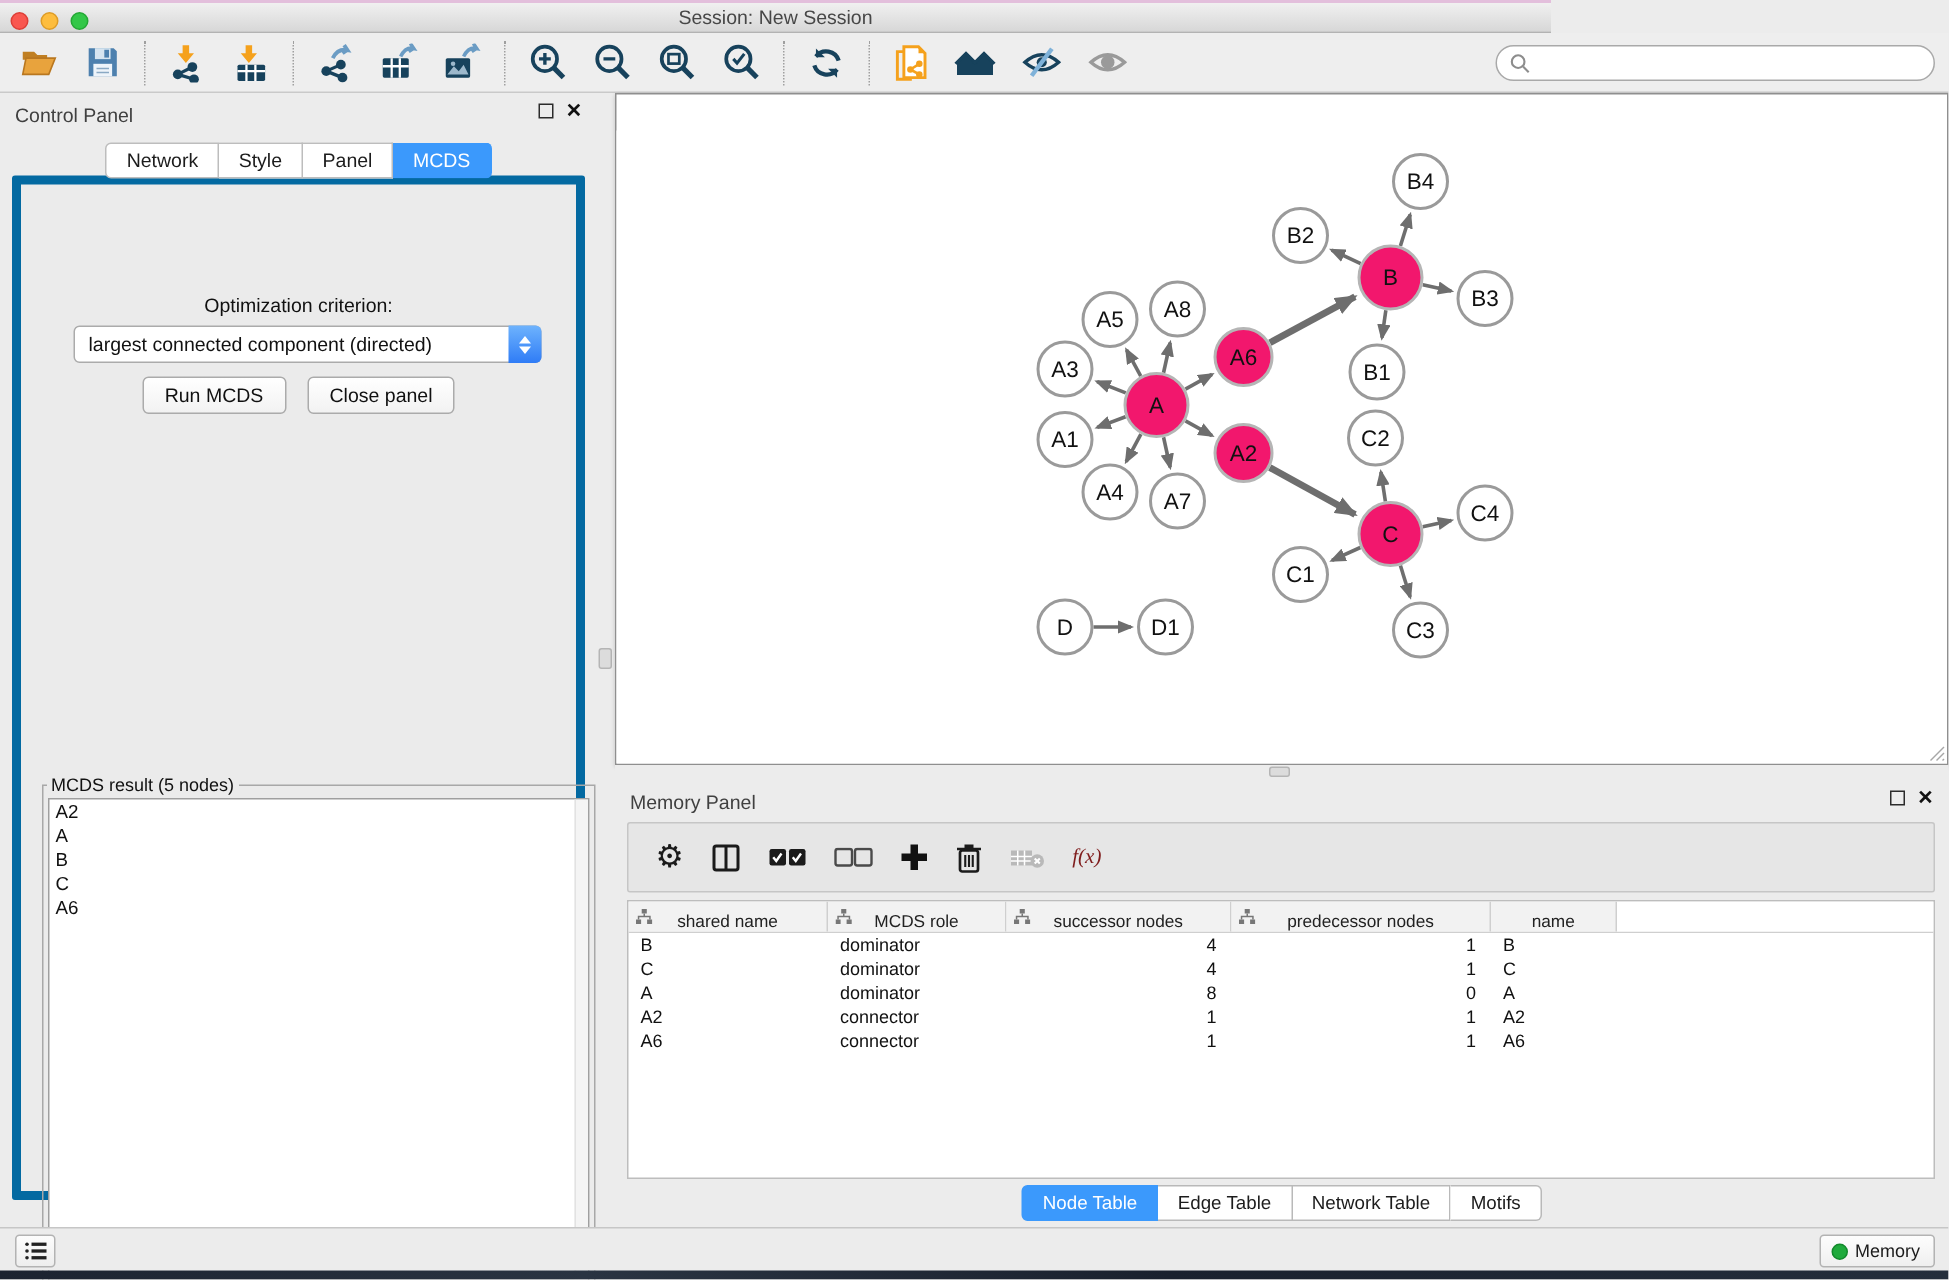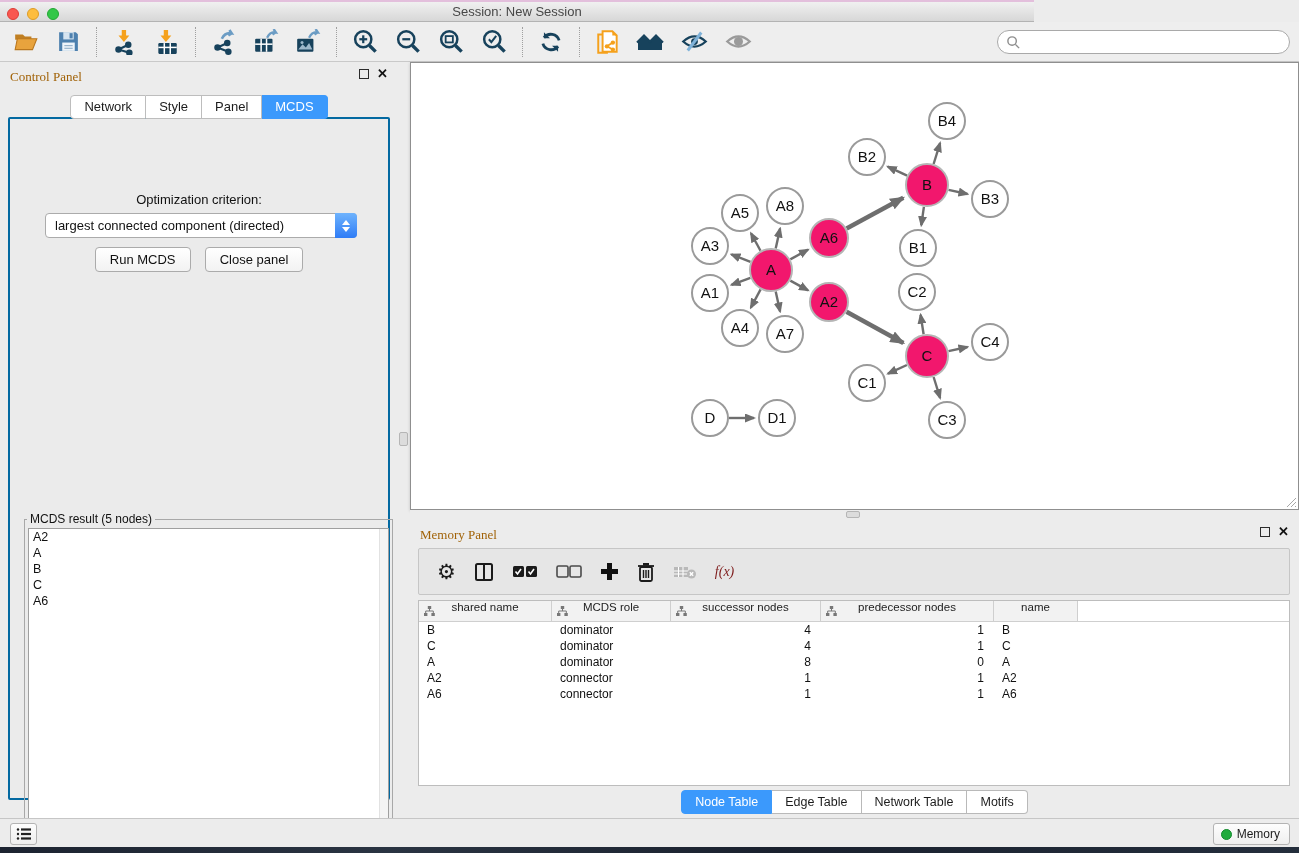--- a/index.html
+++ b/index.html
@@ -23,31 +23,31 @@
     background:#eeeeee; border-bottom:1px solid #c9c9c9; display:flex; align-items:center; }
   .tbi { width:28px; height:28px; display:flex; align-items:center; justify-content:center; flex:0 0 auto; }
   .tbsep { width:1px; height:30px; border-left:1px dotted #9f9f9f; margin:0 0 0 14px; flex:0 0 auto; }
   .searchbox { position:absolute; right:9px; top:8px; width:293px; height:24px; border:1px solid #a9a9a9;
     border-radius:12px; background:#fff; display:flex; align-items:center; padding-left:8px; }
   .searchbox input { border:none; outline:none; flex:1; height:20px; font-size:12px; background:transparent; font-family:"Liberation Sans",sans-serif; }
 
   
   .control-panel { position:absolute; left:0; top:62px; width:398px; height:756px; background:#ececec; }
   .panel-head { position:absolute; left:0; top:0; width:100%; height:26px; }
-  .panel-title { position:absolute; left:10px; top:7px; font-size:13px; color:#a16207;font-family:Liberation Serif, serif; }
+  .panel-title { position:absolute; left:10px; top:7px; font-size:13px; color:#404040; }
   .panel-btns { position:absolute; right:10px; top:7px; display:flex; gap:8px; align-items:center; }
   .float-box { width:10px; height:10px; border:1.6px solid #2b2b2b; display:inline-block; }
   .close-x { font-size:13px; font-weight:bold; color:#111; line-height:10px; }
   .cp-tabs { position:absolute; left:0; top:33px; width:100%; display:flex; justify-content:center; z-index:2; }
   .cp-tab { font-size:13px; color:#1c1c1c; background:#fff; border:1px solid #bdbdbd; border-left:none;
     padding:3px 13px 4px 13px; cursor:default; }
   .cp-tab:first-child { border-left:1px solid #bdbdbd; border-radius:4px 0 0 4px; }
   .cp-tab:last-child { border-radius:0 4px 4px 0; }
   .cp-tab.selected { background:#3b99fc; color:#fff; border-color:#3b99fc; }
-  .cp-box { position:absolute; left:8px; top:55px; width:382px; height:683px; border:2px solid #0369a1;
+  .cp-box { position:absolute; left:8px; top:55px; width:382px; height:683px; border:6px solid #0369a1;
     background:#ebebeb; border-radius:2px; }
   .opt-label { position:absolute; left:0; width:100%; top:73px; text-align:center; font-size:13px; color:#111; }
   .dd { position:absolute; left:35px; top:94px; width:312px; height:25px; background:#fff; border:1px solid #ababab;
     border-radius:4px; display:flex; align-items:center; }
   .dd-text { flex:1; font-size:13px; color:#111; padding-left:9px; white-space:nowrap; overflow:hidden; }
   .dd-spin { width:22px; height:25px; margin:-1px -1px -1px 0; border-radius:0 4px 4px 0;
     background:linear-gradient(#6eb3fd,#2f7cf6); display:flex; flex-direction:column; align-items:center; justify-content:center; gap:2px; }
   .dd-spin .up { width:0; height:0; border-left:4px solid transparent; border-right:4px solid transparent; border-bottom:5px solid #fff; }
   .dd-spin .dn { width:0; height:0; border-left:4px solid transparent; border-right:4px solid transparent; border-top:5px solid #fff; }
   .cp-buttons { position:absolute; left:0; top:128px; width:100%; display:flex; justify-content:center; gap:14px; }
@@ -84,21 +84,21 @@
 
   
   .table-panel { position:absolute; left:0; top:458px; width:889px; height:298px; background:#ececec; }
   .tp-toolbar { position:absolute; left:8px; top:28px; width:872px; height:47px; background:#e6e6e6;
     border:1px solid #c6c6c6; border-radius:2px; display:flex; align-items:center; gap:0; }
   .tpi { height:30px; display:flex; align-items:center; justify-content:center; margin-left:18px; flex:0 0 auto; }
   .gear-glyph { font-size:21px; color:#1b1b1b; line-height:22px; }
   .fx { font-family:"Liberation Serif", serif; font-style:italic; font-size:14px; color:#7f1d1d; }
   .tbl { position:absolute; left:8px; top:80px; width:872px; height:186px; background:#fff; border:1px solid #bdbdbd; overflow:hidden; }
   .tbl-head { display:flex; height:21px; border-bottom:1px solid #cfcfcf; }
-  .th { background:#f2f2f2; border-right:1px solid #cfcfcf; display:flex; align-items:flex-start; justify-content:center;
+  .th { background:#f2f2f2; border-right:1px solid #cfcfcf; display:flex; align-items:flex-end; justify-content:center;
     gap:5px; font-size:11.5px; color:#222; position:relative; }
   .th .tree { position:absolute; left:5px; top:5px; }
   .tr { display:flex; height:16px; align-items:center; }
   .td { font-size:12px; color:#111; white-space:nowrap; overflow:hidden; }
   .tp-tabs { position:absolute; left:0; top:270px; width:100%; display:flex; justify-content:center; }
   .tp-tab { font-size:12.5px; color:#1c1c1c; background:#fff; border:1px solid #b9b9b9; border-left:none; padding:4px 13px; }
   .tp-tab:first-child { border-left:1px solid #b9b9b9; border-radius:4px 0 0 4px; }
   .tp-tab:last-child { border-radius:0 4px 4px 0; }
   .tp-tab.selected { background:#3b99fc; color:#fff; border-color:#3b99fc; }
 

